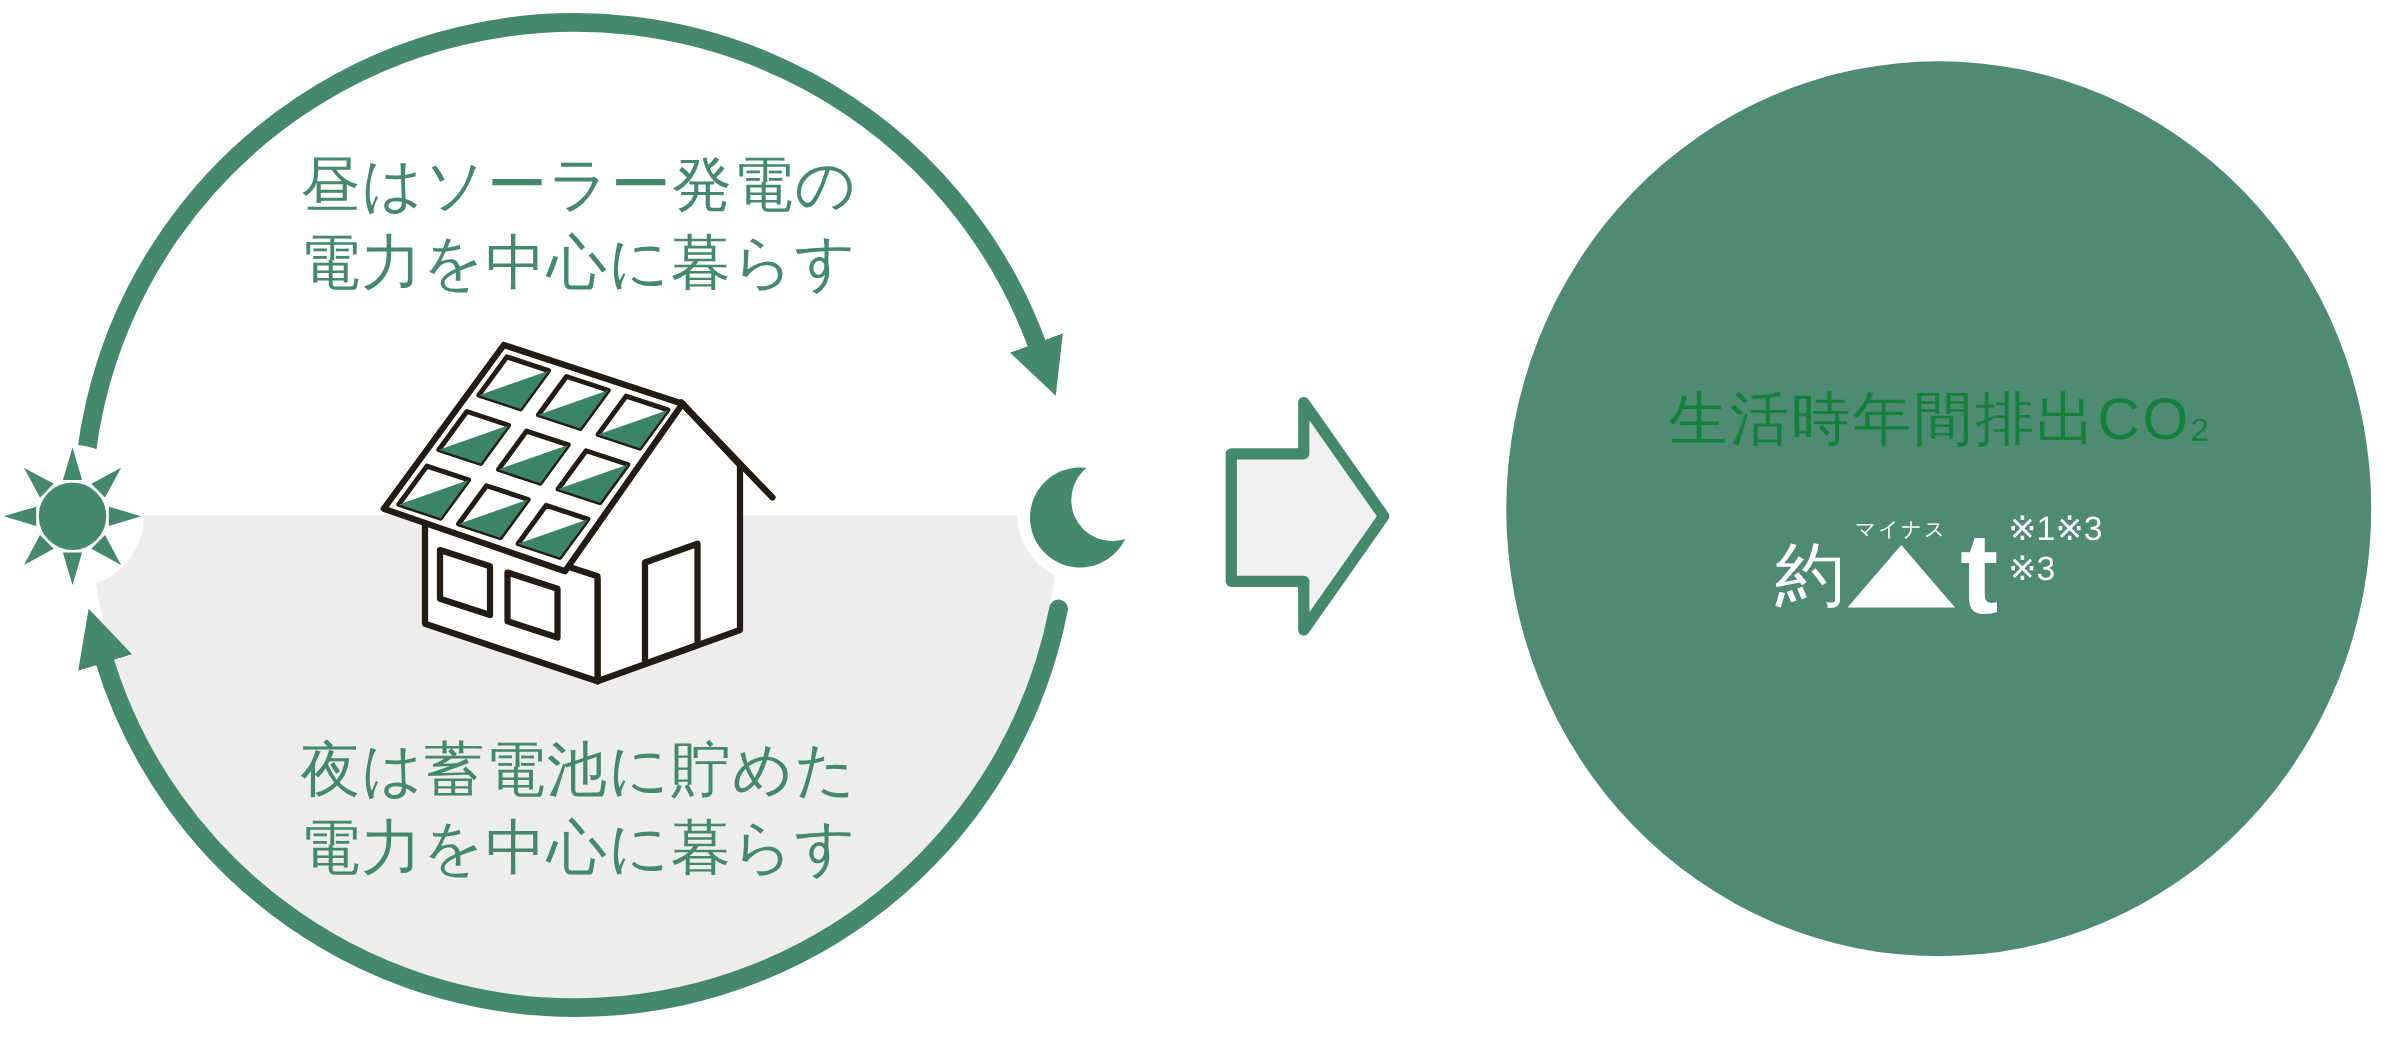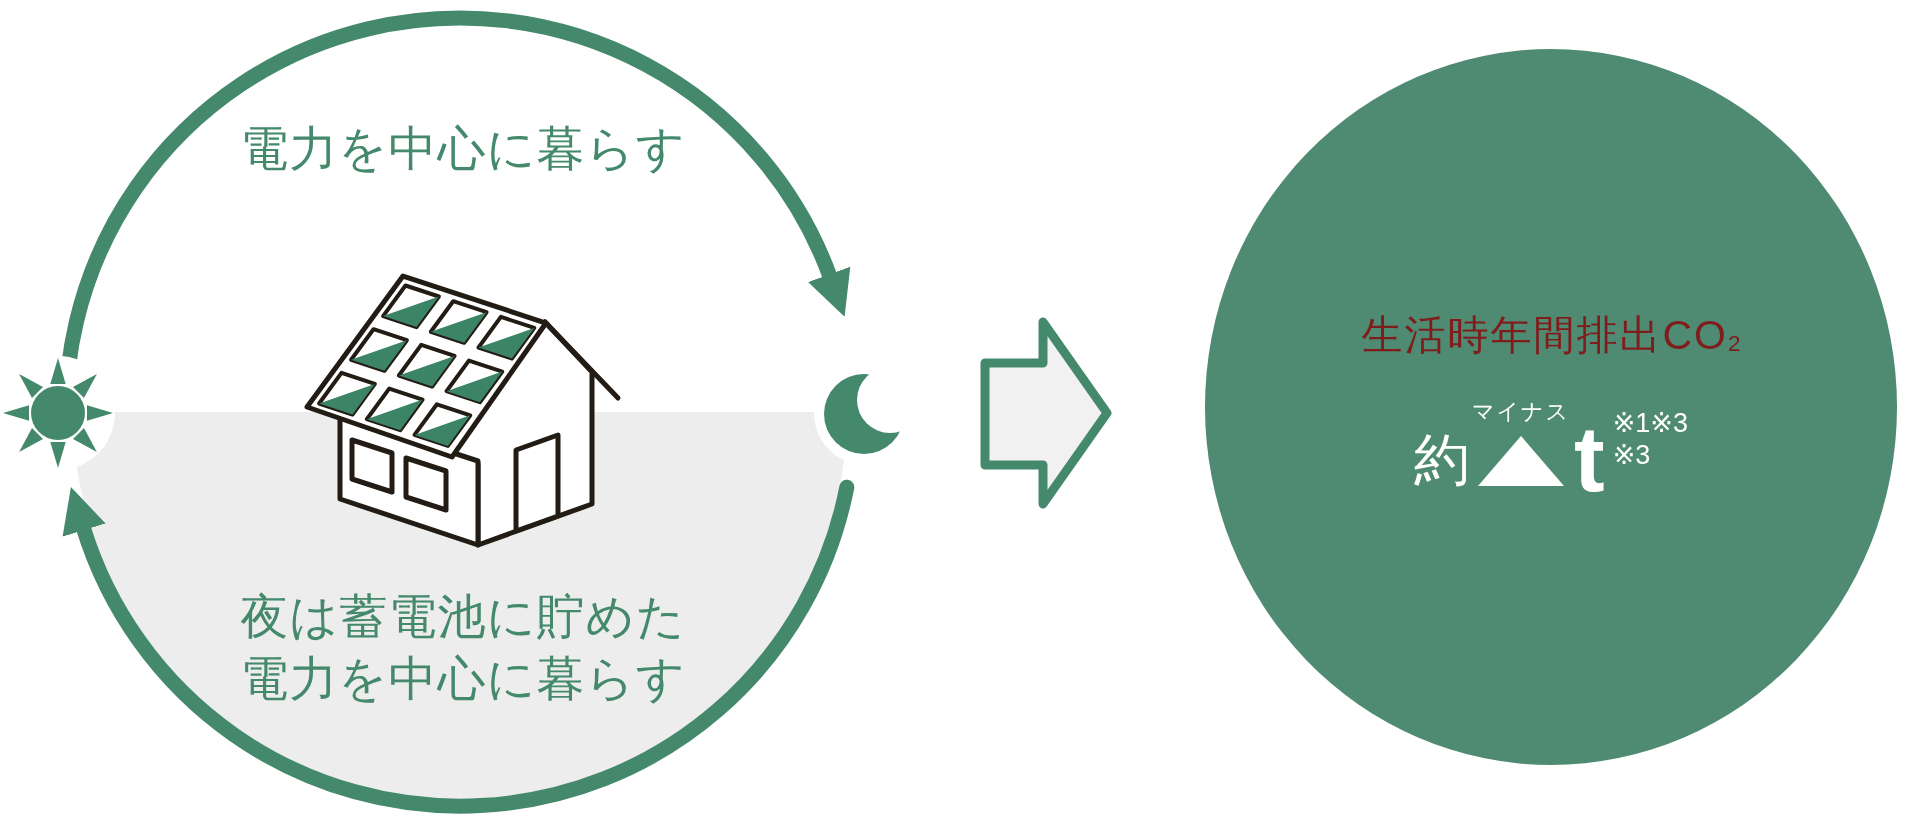--- a/index.html
+++ b/index.html
@@ -32,31 +32,31 @@
 
   .jp-caption{
     position:absolute;width:600px;text-align:center;color:var(--green);
     font-size:48px;line-height:62px;font-weight:500;letter-spacing:1px;white-space:nowrap;
   }
   .day-caption{left:163px;top:118px;}
   .night-caption{left:163px;top:589px;font-family:Liberation Mono, monospace;}
 
   .co2-title{
     position:absolute;left:1206px;top:302px;width:690px;text-align:center;
-    color:#7f1d1d;font-size:41px;line-height:66px;font-weight:500;letter-spacing:2px;white-space:nowrap;
+    color:#15803d;font-size:47px;line-height:66px;font-weight:500;letter-spacing:2px;white-space:nowrap;
   }
   .co2-title .sub{font-size:0.55em;vertical-align:-0.08em;letter-spacing:0;}
 
   .co2-line2{
     position:absolute;left:1206px;top:372px;width:690px;height:120px;
     display:flex;align-items:flex-end;justify-content:center;color:#fff;white-space:nowrap;
   }
   .approx{font-size:56px;line-height:1;font-weight:500;margin-bottom:4px;}
   .minus-stack{display:flex;flex-direction:column;align-items:center;margin:0 2px 6px 2px;}
-  .minus-label{font-size:22px;line-height:1;letter-spacing:2px;font-weight:500;margin-bottom:13px;}
+  .minus-label{font-size:16px;line-height:1;letter-spacing:2px;font-weight:500;margin-bottom:3px;}
   .minus-triangle{width:0;height:0;border-left:43px solid transparent;border-right:43px solid transparent;border-bottom:50px solid #fff;}
   .big-value{font-size:130px;line-height:0.75;font-weight:700;letter-spacing:2px;}
   .unit{font-size:92px;line-height:0.72;font-weight:700;margin-left:2px;}
   .notes{font-size:27px;line-height:1.18;font-weight:400;margin:0 0 20px 8px;text-align:left;}
 </style>
 </head>
 <body>
 
 <svg width="1912" height="832" viewBox="0 0 1912 832">
   <defs>
@@ -122,20 +122,21 @@
     <circle cx="864" cy="414" r="40" class="sun-part"></circle>
     <circle cx="890" cy="400" r="33" class="halo"></circle>
   </g>
 
   <path d="M 985 363 L 1043 363 L 1043 322 L 1107 413 L 1043 504 L 1043 465 L 985 465 Z" class="flow-arrow"></path>
 
   <ellipse cx="1551" cy="407" rx="346" ry="358" class="result-ellipse"></ellipse>
 </svg>
 
 <div class="jp-caption day-caption">
+  <div>昼はソーラー発電の</div>
   <div>電力を中心に暮らす</div>
 </div>
 <div class="jp-caption night-caption">
   <div>夜は蓄電池に貯めた</div>
   <div>電力を中心に暮らす</div>
 </div>
 
 <div class="co2-title"><span>生活時年間排出CO</span><span class="sub">2</span></div>
 
 <div class="co2-line2">

